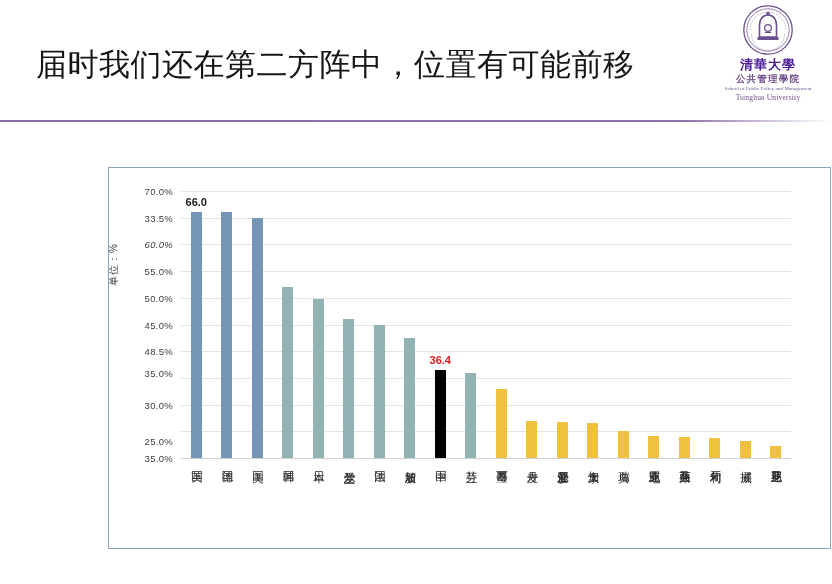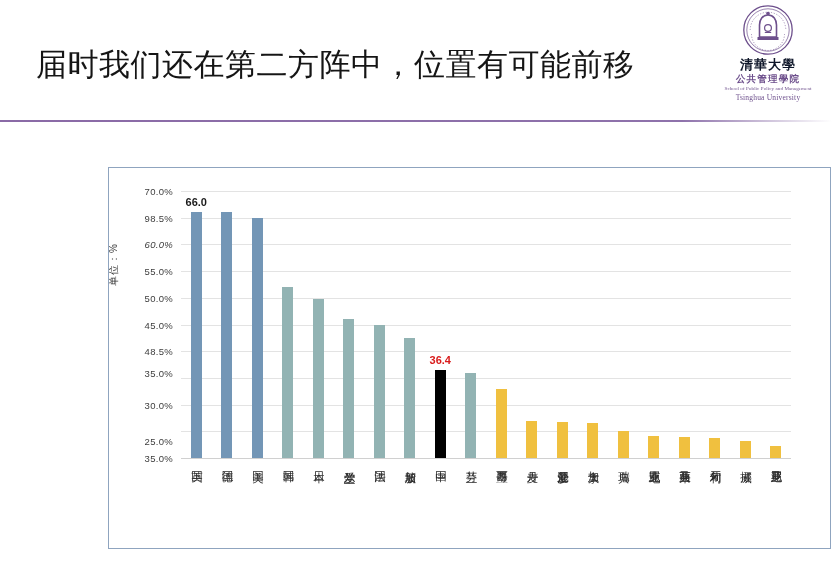--- a/index.html
+++ b/index.html
@@ -56,21 +56,21 @@
     width: 52px;
     height: 52px;
     margin: 0 auto 2px auto;
     position: relative;
   }
   .logo-seal svg { display: block; }
   .logo-cn-main {
     font-size: 13px;
     font-weight: 700;
     letter-spacing: 1px;
-    color: #0f172a;
+    color: #4c1d95;
     line-height: 1.15;
     font-family: "Liberation Serif", "DejaVu Serif", serif;
   }
   .logo-cn-sub {
     font-size: 9.5px;
     font-weight: 700;
     letter-spacing: 1.2px;
     color: #6d4f8c;
     line-height: 1.3;
     font-family: "Liberation Serif", "DejaVu Serif", serif;
@@ -249,21 +249,21 @@
   <div class="header-rule"></div>
 </div>
 
 <div class="chart-frame">
   <div class="chart-inner">
 
     <div class="y-unit">单位：%</div>
 
     <div class="ticklabels" id="ticklabels">
         <div class="ticklabel" style="top: 0px;">70.0%</div>
-        <div class="ticklabel" style="top: 26.7px;">98.5%</div>
+        <div class="ticklabel" style="top: 26.7px;">33.5%</div>
         <div class="ticklabel" style="top: 53.4px; font-style: italic;">60.0%</div>
         <div class="ticklabel" style="top: 80.1px;">55.0%</div>
         <div class="ticklabel" style="top: 106.8px;">50.0%</div>
         <div class="ticklabel" style="top: 133.5px;">45.0%</div>
         <div class="ticklabel" style="top: 160.2px;">48.5%</div>
         <div class="ticklabel" style="top: 182px; text-align: center;">35.0%</div>
         <div class="ticklabel" style="top: 213.6px;">30.0%</div>
         <div class="ticklabel" style="top: 250px;">25.0%</div>
         <div class="ticklabel" style="top: 267px;">35.0%</div>
       </div>

